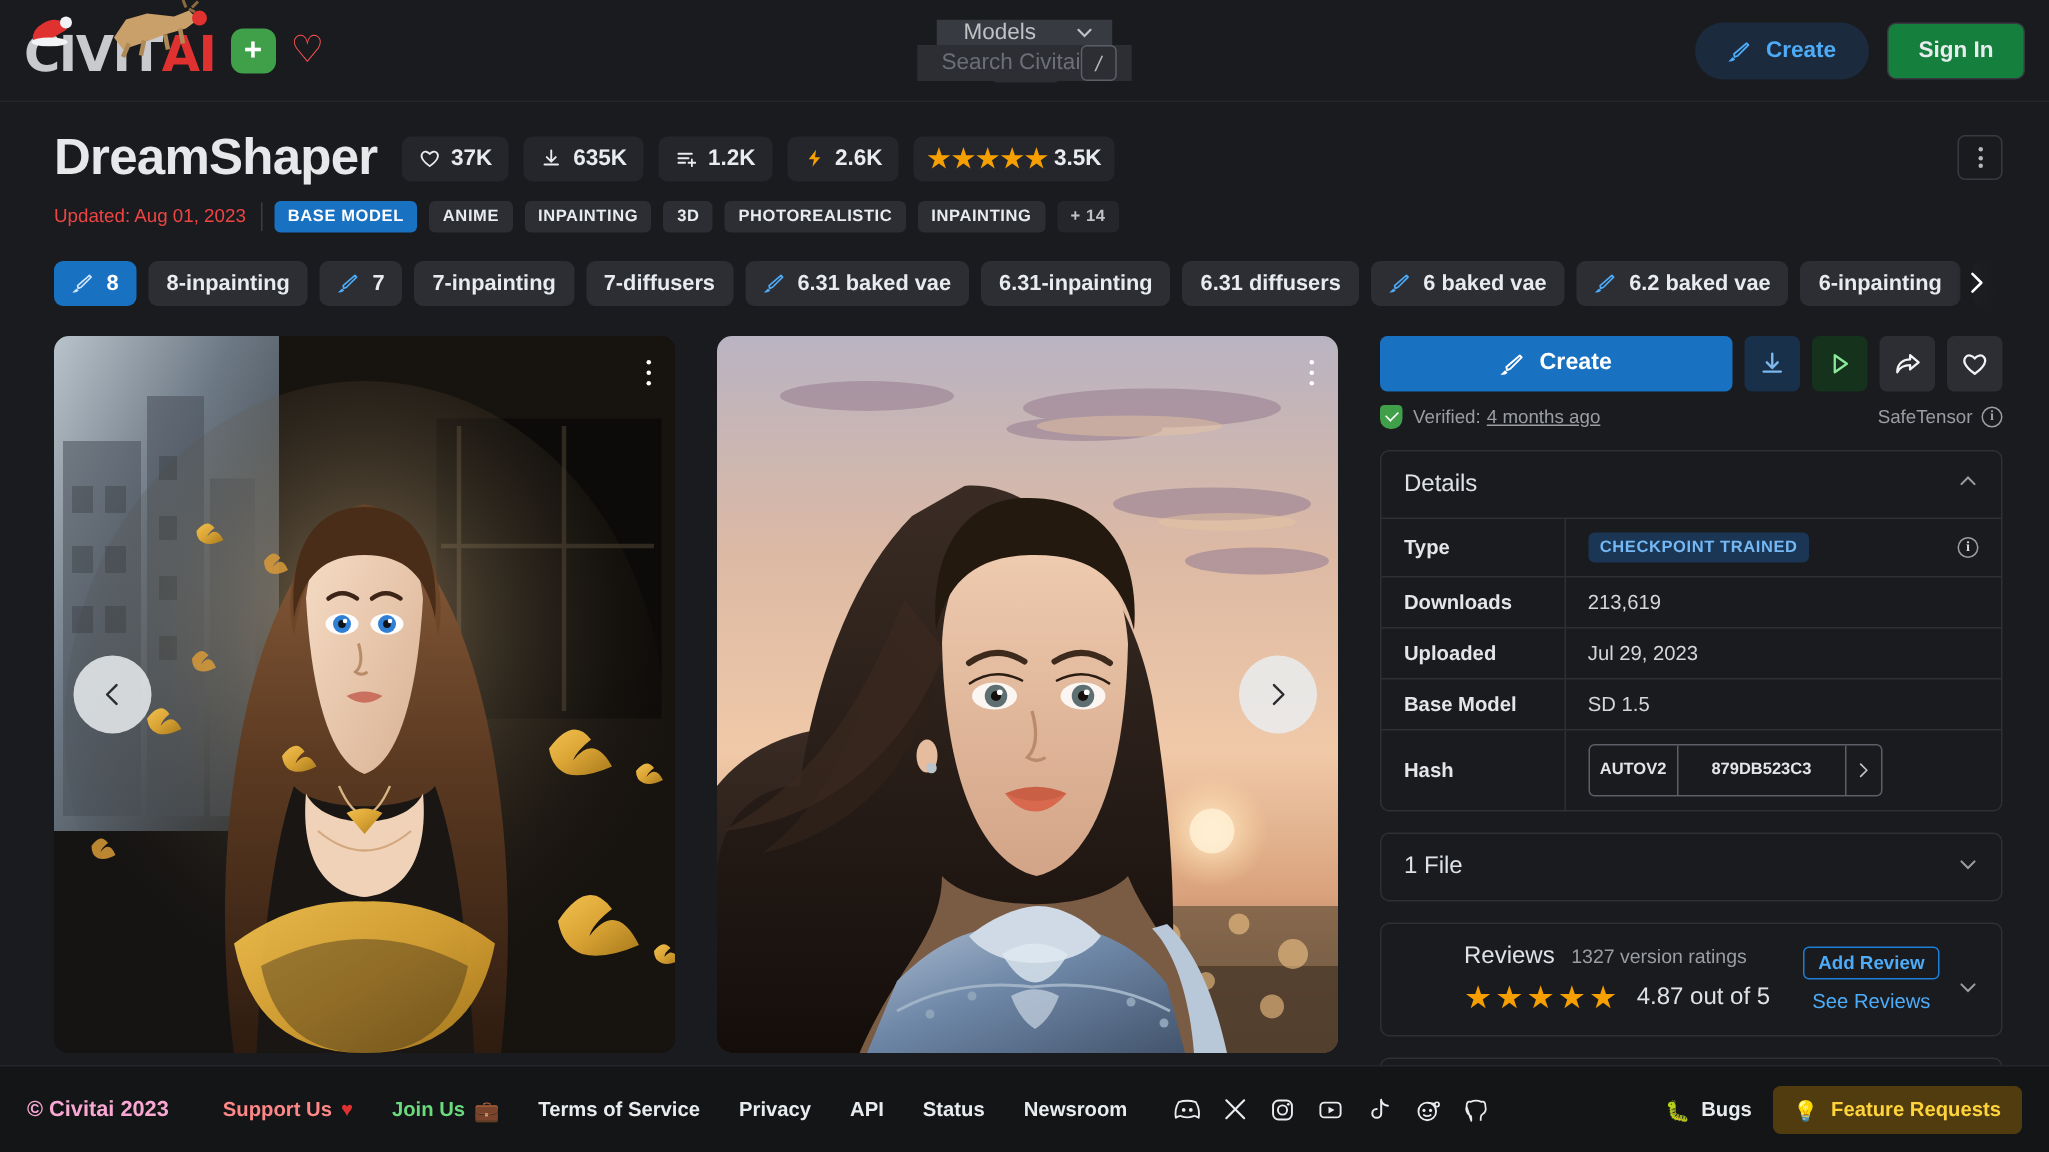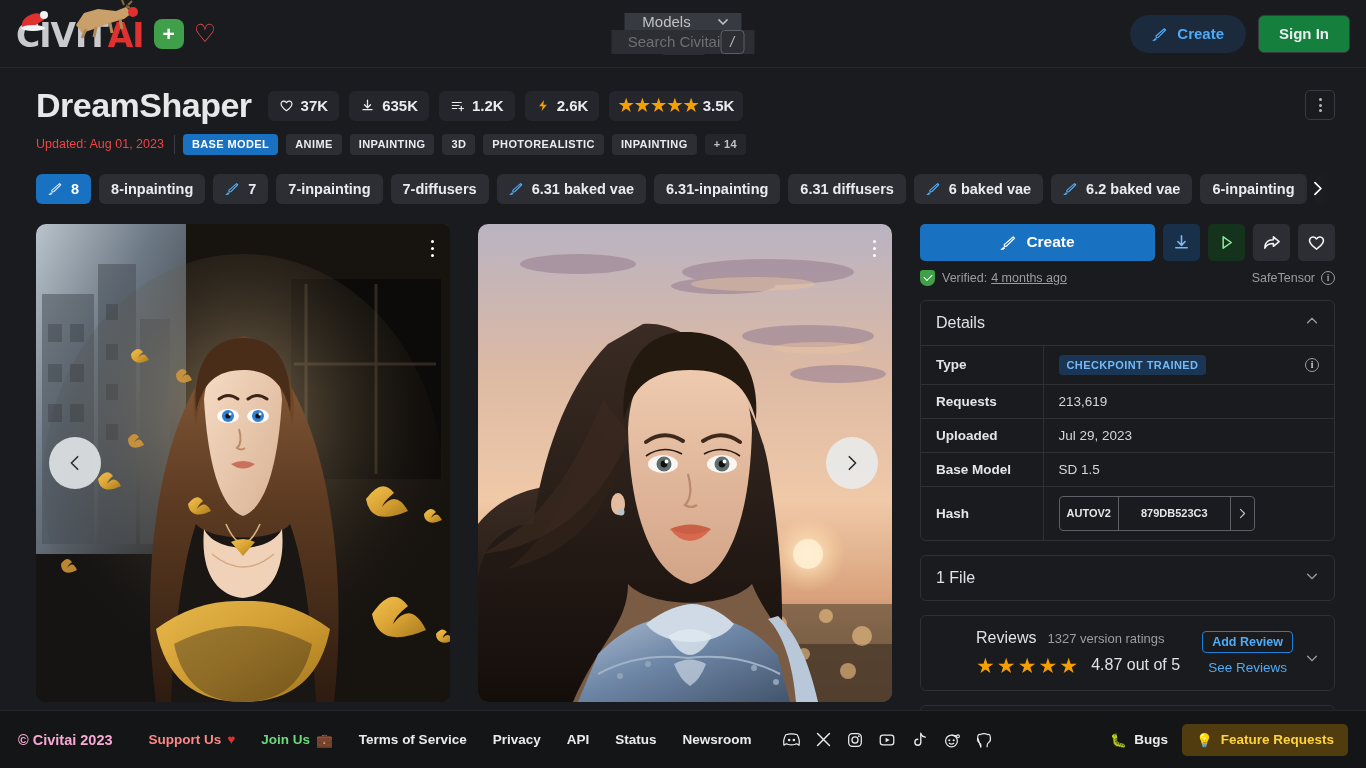--- a/index.html
+++ b/index.html
@@ -771,21 +771,21 @@
             <tr>
           <td class="k">Type</td>
           <td class="v">
             <span class="row-flex">
               <span class="badge-type">CHECKPOINT TRAINED</span>
               <span class="info-right icircle">i</span>
             </span>
           </td>
         </tr>
         <tr>
-          <td class="k">Requests</td>
+          <td class="k">Downloads</td>
           <td class="v">213,619</td>
         </tr>
         <tr>
           <td class="k">Uploaded</td>
           <td class="v">Jul 29, 2023</td>
         </tr>
         <tr>
           <td class="k">Base Model</td>
           <td class="v">SD 1.5</td>
         </tr>

